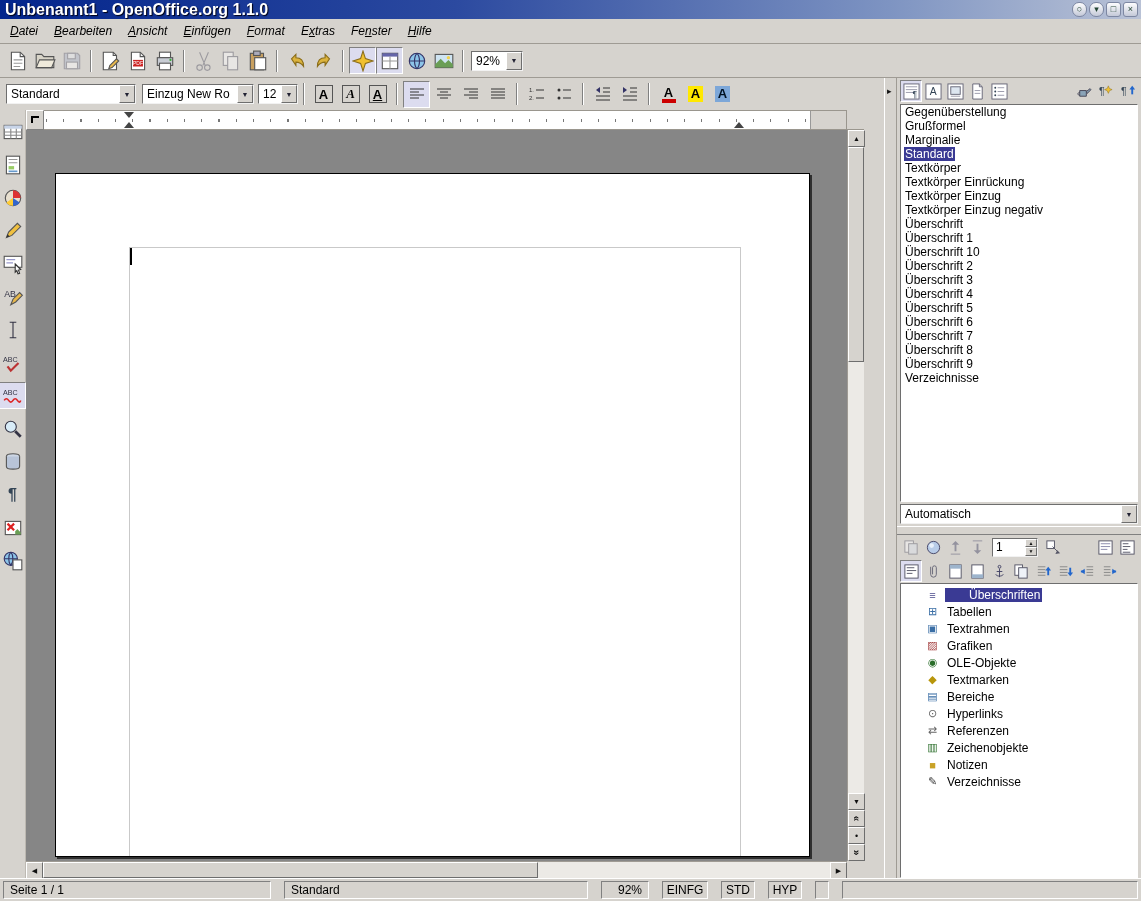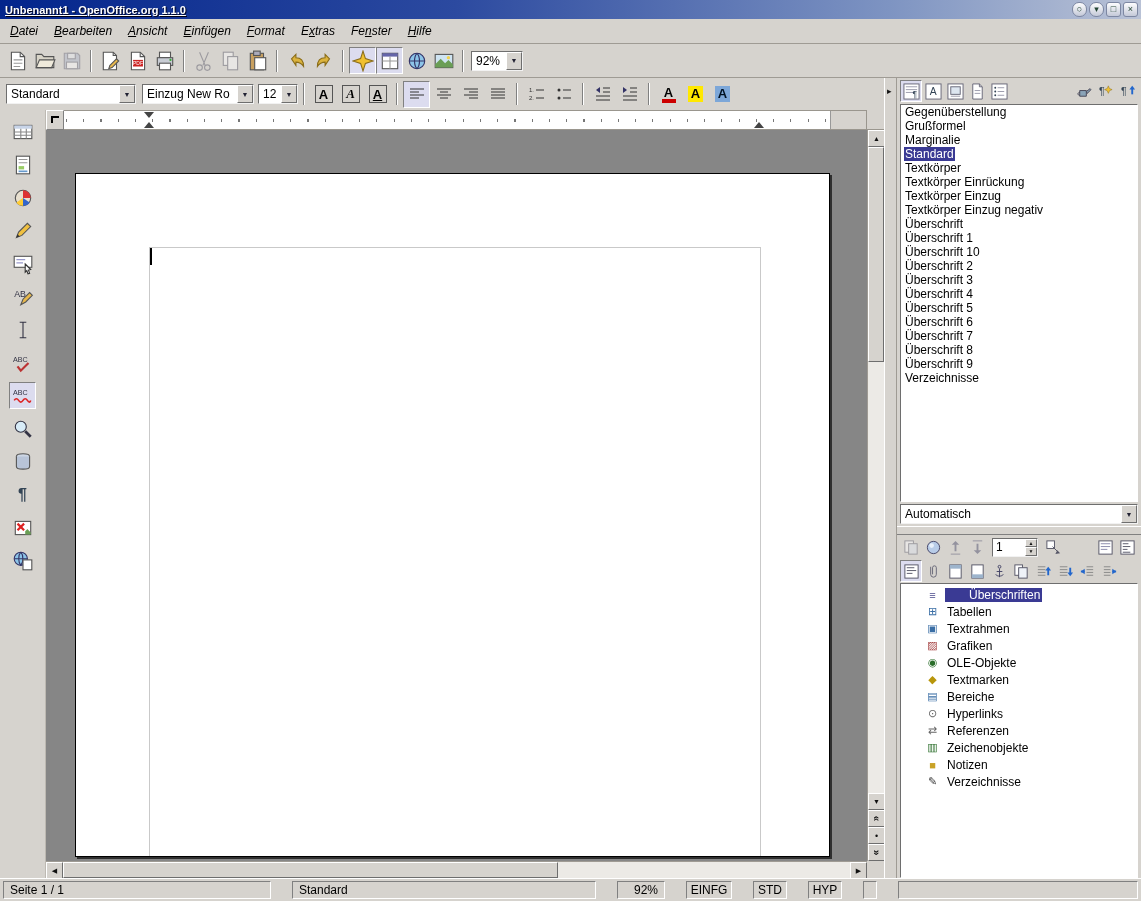--- a/index.html
+++ b/index.html
@@ -4,22 +4,22 @@
 <style>
   * { margin:0; padding:0; box-sizing:border-box; }
   html,body { width:1141px; height:901px; }
   body { font-family:"Liberation Sans", sans-serif; font-size:12px; color:#000;
          background:#d6d3ce; overflow:hidden; }
   .app { width:1141px; height:901px; display:flex; flex-direction:column; }
 
   
   .titlebar { height:19px; display:flex; align-items:center; padding:0 3px;
     background:linear-gradient(90deg,#03258c 0%,#2c4aa0 40%,#7e94c2 78%,#b9c2d6 100%); }
-  .title-text { flex:1; color:#fff; font-weight:bold; font-size:11px; padding-left:2px;
-    white-space:nowrap; text-shadow:1px 1px 1px #001;text-decoration:underline; }
+  .title-text { flex:1; color:#fff; font-weight:bold; font-size:16px; padding-left:2px;
+    white-space:nowrap; text-shadow:1px 1px 1px #001; }
   .winbtns { display:flex; gap:2px; }
   .winbtn { width:15px; height:15px; display:flex; align-items:center; justify-content:center;
     background:linear-gradient(#fdfdfe,#c4c9d8); border:1px solid #7d87a2; border-radius:7px; }
   .winbtn:nth-child(3), .winbtn:nth-child(4) { border-radius:3px; }
   .winbtn span { font-size:9px; line-height:1; color:#243; }
 
   
   .menubar { height:25px; display:flex; align-items:center; padding-left:2px;
     border-bottom:1px solid #9f9b94; }
   .menu-item { padding:4px 8px; white-space:nowrap;font-style:italic; }
@@ -56,21 +56,21 @@
   .colA { font-size:13px; font-weight:bold; line-height:13px; }
   .colbar { width:14px; height:4px; }
   .hlA { font-size:13px; font-weight:bold; background:#ffe800; padding:0 3px; line-height:16px; }
   .bgA { font-size:13px; font-weight:bold; background:#7da7d8; color:#012; padding:0 3px; line-height:16px; }
 
   
   .main { display:flex; height:800px; }
   .left-col { width:884px; display:flex; flex-direction:column; }
   .work-row { display:flex; height:768px; }
 
-  .main-toolbar { width:46px; display:flex; flex-direction:column; align-items:center;
+  .main-toolbar { width:26px; display:flex; flex-direction:column; align-items:center;
     padding-top:8px; border-right:1px solid #bdb9b2; }
   .main-toolbar .tbtn { margin-bottom:6px; }
 
   .doc-col { width:838px; display:flex; flex-direction:column; }
 
   
   .ruler-row { height:20px; display:flex; }
   .ruler-corner { width:18px; background:#d6d3ce; border:1px solid;
     border-color:#fff #808080 #808080 #fff; position:relative; }
   .tabmark { position:absolute; left:4px; top:5px; width:8px; height:7px;
@@ -147,21 +147,21 @@
   .spin-btns .sb { flex:1; background:#d6d3ce; border:1px solid;
     border-color:#fff #6e6e6e #6e6e6e #fff; font-size:5px; display:flex;
     align-items:center; justify-content:center; color:#111; }
   .nav-list { flex:1; padding-top:2px; }
   .nav-item { height:17px; display:flex; align-items:center; padding-left:24px; font-size:12px; }
   .nav-item .nicon { width:15px; text-align:center; font-size:11px; margin-right:5px; }
   .nav-item .nlabel { padding:0 2px; white-space:nowrap; }
   .nav-item.selected .nlabel { background:#3a3a94; color:#fff;padding-left:24px; }
 
   
-  .statusbar { height:23px; display:flex; gap:21px; padding:2px 3px; border-top:1px solid #fff;
+  .statusbar { height:23px; display:flex; gap:13px; padding:2px 3px; border-top:1px solid #fff;
     align-items:stretch; }
   .scell { border:1px solid; border-color:#808080 #fff #fff #808080; padding:1px 6px;
     display:flex; align-items:center; white-space:nowrap; font-size:12px; }
   .sw1 { width:268px; } .sw2 { width:304px; } .sw3 { width:48px; justify-content:flex-end; }
   .sw4 { width:46px; justify-content:center; } .sw5 { width:34px; justify-content:center; }
   .sw6 { width:34px; justify-content:center; } .sw7 { width:12px; } .swg { flex:1; }
   u { text-decoration:underline; }
 </style>
 </head>
 <body>

